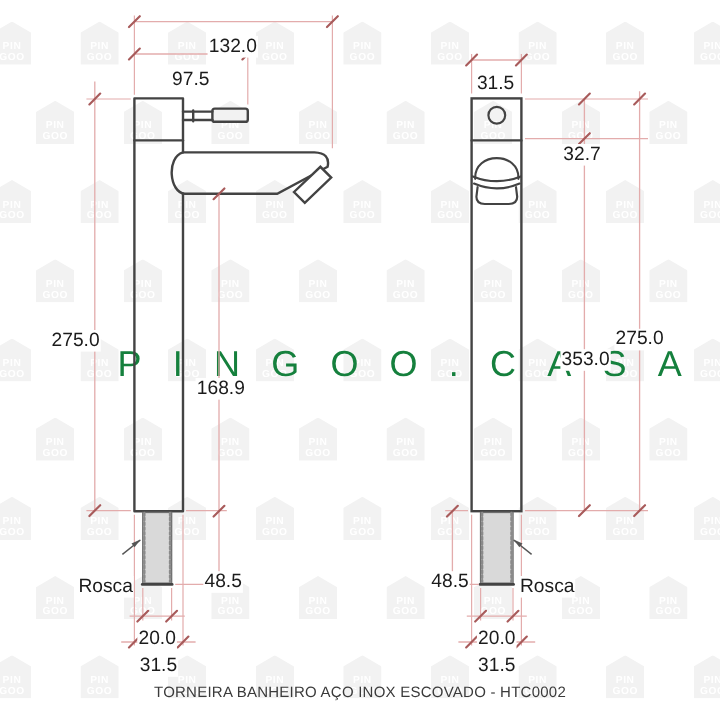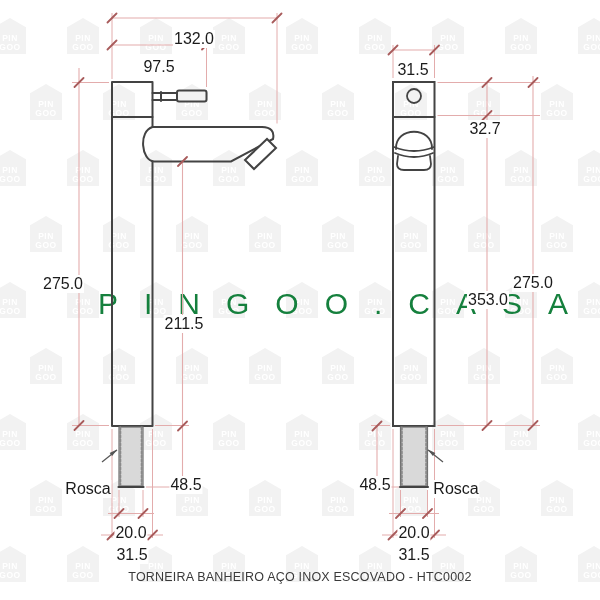--- a/index.html
+++ b/index.html
@@ -430,21 +430,21 @@
       <path d="M102,462 L117,450"></path>
       <path d="M443,462 L428,450"></path>
     </g>
     <polygon points="117,449.5 112.2,456 109.6,453" fill="#555555"></polygon>
     <polygon points="428,449.5 435.4,453 432.8,456" fill="#555555"></polygon>
   </svg>
 
   <div class="dim-label" style="left:194px;top:11px">132.0</div>
   <div class="dim-label" style="left:159px;top:39px">97.5</div>
   <div class="dim-label" style="left:63px;top:256px">275.0</div>
-  <div class="dim-label" style="left:184px;top:296px">211.5</div>
+  <div class="dim-label" style="left:184px;top:296px">168.9</div>
   <div class="dim-label" style="left:186px;top:457px">48.5</div>
   <div class="dim-label" style="left:88px;top:461px">Rosca</div>
   <div class="dim-label" style="left:131px;top:505px">20.0</div>
   <div class="dim-label" style="left:132px;top:527px">31.5</div>
 
   <div class="dim-label" style="left:413px;top:42px">31.5</div>
   <div class="dim-label" style="left:485px;top:101px">32.7</div>
   <div class="dim-label" style="left:488px;top:272px">353.0</div>
   <div class="dim-label" style="left:533px;top:255px">275.0</div>
   <div class="dim-label" style="left:375px;top:457px">48.5</div>

